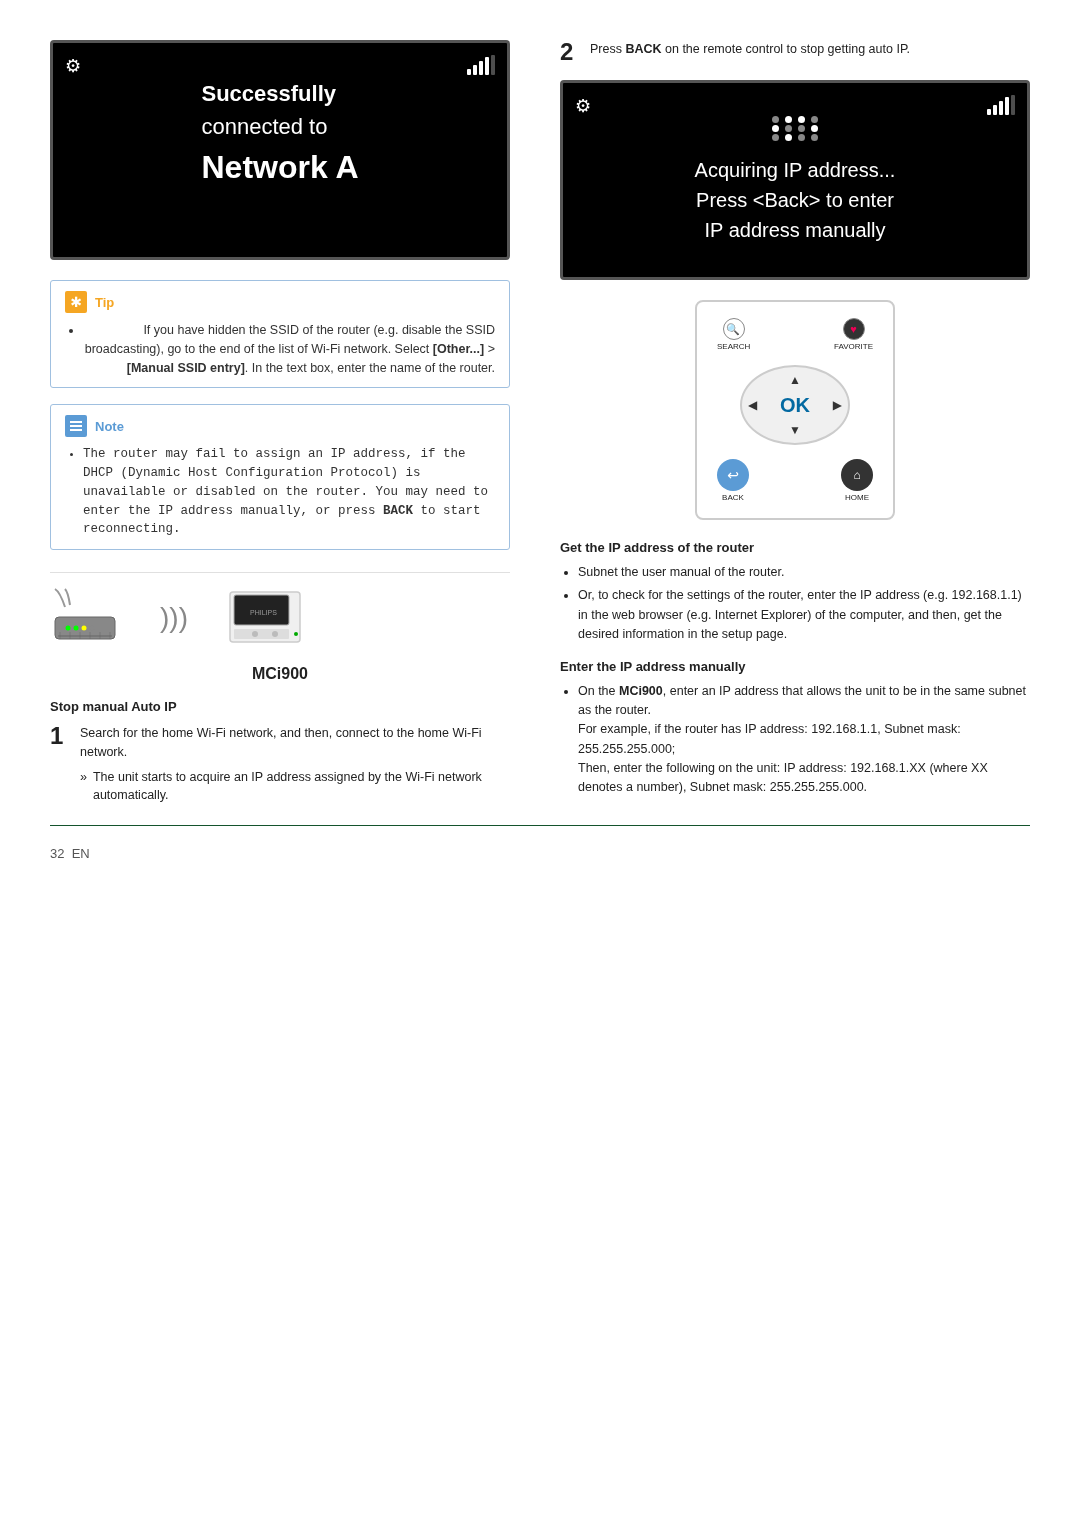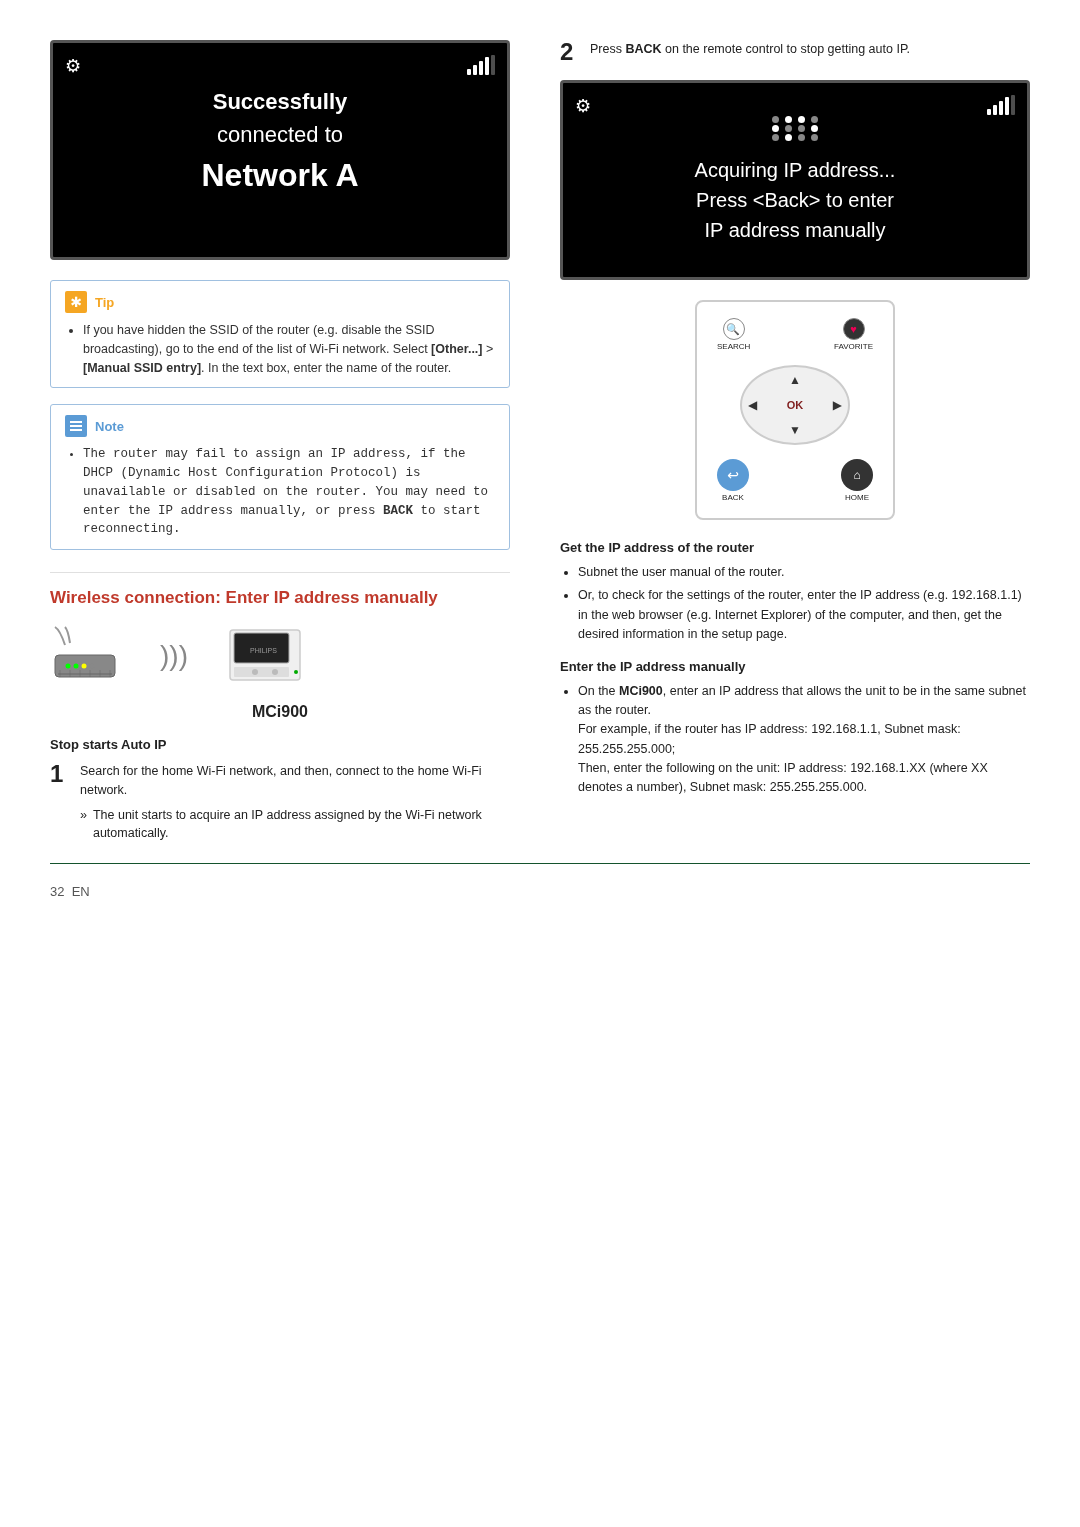--- a/index.html
+++ b/index.html
@@ -54,22 +54,22 @@
 
     .tv-screen .signal-icon {
       position: absolute;
       top: 12px;
       right: 12px;
       font-size: 18px;
       color: #fff;
     }
 
     .tv-success-text {
-      text-align: center;
-      margin-top: 12px;
+      text-align: left;
+      margin-top: 4px;
       line-height: 1.5;
     }
 
     .tv-success-text .line1 {
       font-size: 22px;
       font-weight: bold;
     }
     .tv-success-text .line2 {
       font-size: 22px;
     }
@@ -109,20 +109,21 @@
 
     .tip-label {
       color: #f5a623;
       font-weight: bold;
       font-size: 13px;
     }
 
     .tip-box ul {
       list-style: disc;
       padding-left: 18px;
+      text-align: right;
     }
 
     .tip-box ul li {
       font-size: 12.5px;
       line-height: 1.5;
       color: #333;
     }
 
     
     .note-box {
@@ -407,23 +408,23 @@
       border-radius: 50%;
       border: 2px solid #ccc;
       background: #f0f0f0;
       position: relative;
       display: flex;
       align-items: center;
       justify-content: center;
     }
 
     .nav-ok {
-      font-size: 11px;
-      font-weight: bold;
-      color: #7f1d1d;
+      font-size: 20px;
+      font-weight: bold;
+      color: #0369a1;
       z-index: 2;
     }
 
     .nav-arrow {
       position: absolute;
       font-size: 12px;
       color: #333;
     }
 
     .nav-up { top: 6px; left: 50%; transform: translateX(-50%); }
@@ -574,21 +575,20 @@
       </div>
       <ul>
         <li>
           The router may fail to assign an IP address, if the DHCP (Dynamic Host Configuration Protocol) is unavailable or disabled on the router. You may need to enter the IP address manually, or press <span class="inline-bold">BACK</span> to start reconnecting.
         </li>
       </ul>
     </div>
 
     <div class="section-divider"></div>
 
-    <div class="wireless-heading">Wireless connection: Enter IP address manually</div>
 
     <div class="diagram-row">
 
       <svg class="router-icon" viewBox="0 0 90 60" fill="none" xmlns="http://www.w3.org/2000/svg">
 
         <path d="M15 20 Q10 5 5 2" stroke="#999" stroke-width="2" fill="none"></path>
         <path d="M20 18 Q18 5 15 2" stroke="#999" stroke-width="2" fill="none"></path>
 
         <rect x="5" y="30" width="60" height="22" rx="4" fill="#888" stroke="#666" stroke-width="1"></rect>
 
@@ -621,21 +621,21 @@
         <rect x="14" y="42" width="55" height="10" rx="1" fill="#ddd"></rect>
         <circle cx="35" cy="47" r="3" fill="#bbb"></circle>
         <circle cx="55" cy="47" r="3" fill="#bbb"></circle>
 
         <circle cx="76" cy="47" r="2" fill="#0a0"></circle>
       </svg>
     </div>
 
     <div class="model-label">MCi900</div>
 
-    <div class="stop-heading">Stop starts Auto IP</div>
+    <div class="stop-heading">Stop manual Auto IP</div>
 
     <div class="step">
       <div class="step-number">1</div>
       <div class="step-content">
         <span>Search for the home Wi-Fi network, and then, connect to the home Wi-Fi network.</span>
         <div class="sub-item">
           <span class="sub-bullet">»</span>
           <span>The unit starts to acquire an IP address assigned by the Wi-Fi network automatically.</span>
         </div>
       </div>

